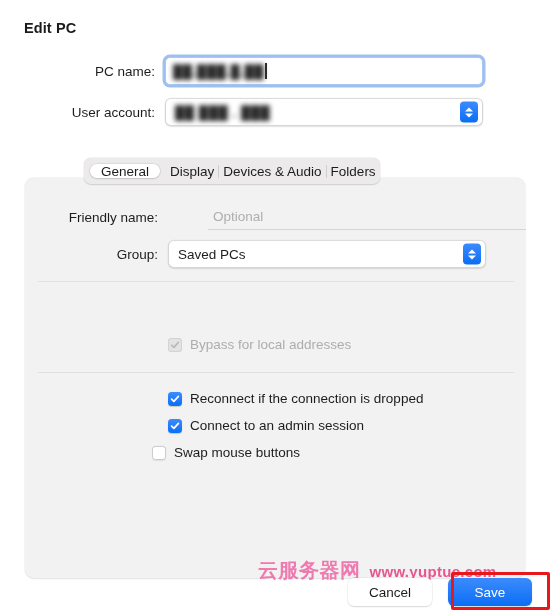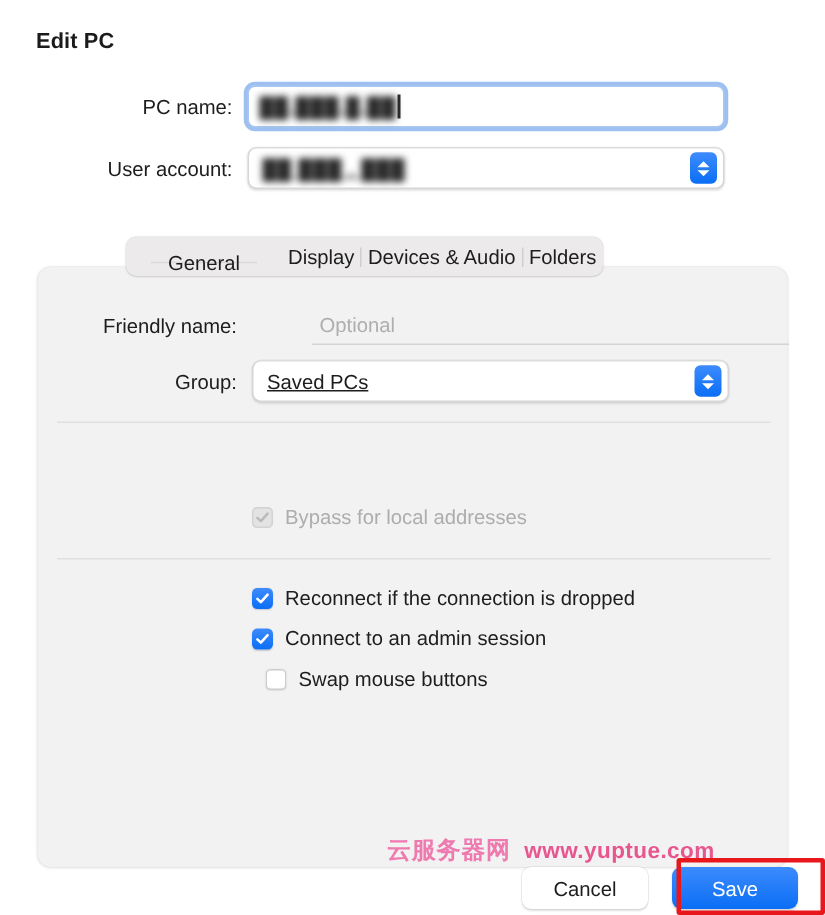--- a/index.html
+++ b/index.html
@@ -57,21 +57,21 @@
     position: relative;
     height: 28px;
     background: #ffffff;
     border: 1px solid #d6d6d6;
     border-top-color: #dcdcdc;
     border-radius: 6px;
     box-shadow: 0 1px 1.5px rgba(0,0,0,.10), 0 0 0 .5px rgba(0,0,0,.03);
     display: flex; align-items: center;
     padding: 0 34px 0 9px;
     font-size: 13.5px; color: #1d1d1f;
-    white-space: nowrap; overflow: hidden; text-decoration: underline;
+    white-space: nowrap; overflow: hidden;
   }
   .popup-button .stepper {
     position: absolute; right: 4px; top: 50%; transform: translateY(-50%);
     width: 18px; height: 21px; border-radius: 4px;
     background: linear-gradient(#3d8bfd,#0a6ef5);
     display: flex; flex-direction: column; align-items: center; justify-content: center;
     gap: 2px;
   }
   .chev { width: 0; height: 0; }
   .chev-up { border-left: 4px solid transparent; border-right: 4px solid transparent; border-bottom: 4.5px solid #fff; }
@@ -102,21 +102,21 @@
     display: flex; align-items: center; justify-content: center;
     padding: 0 4px;
     font-size: 13.5px; color: #1d1d1f;
     white-space: nowrap;
     position: relative;
   }
   .tab.selected {
     background: #ffffff;
     border-radius: 6.5px;
     box-shadow: 0 .5px 1.6px rgba(0,0,0,.22), 0 0 0 .5px rgba(0,0,0,.07);
-    margin: 17px;
+    margin: 6px;
     padding: 0 11px;
   }
   .tab-sep {
     width: 1px; align-self: center; height: 13px;
     background: #cfcfcf;
   }
 
   
   .panel-row { position: absolute; display: flex; align-items: center; }
   .panel-label {
@@ -171,21 +171,21 @@
     background: #ffffff;
     box-shadow: inset 0 0 0 1px #cccccc, 0 .5px 1px rgba(0,0,0,.08);
   }
   .tick { display: block; }
   .cb-label { font-size: 13.5px; color: #1d1d1f; white-space: nowrap; }
   .cb-label.dim { color: #adadad; }
 
   #cb-bypass    { left: 168px; top: 337px; justify-content: space-between; }
   #cb-reconnect { left: 168px; top: 391px; }
   #cb-admin     { left: 168px; top: 418px; }
-  #cb-swap      { left: 177px; top: 445px; }
+  #cb-swap      { left: 152px; top: 445px; }
 
   
   .footer { position: absolute; left: 0; top: 578px; width: 550px; height: 32px; }
   .btn {
     position: absolute; top: 0;
     height: 28px;
     display: flex; align-items: center; justify-content: center;
     font-size: 13.5px;
     border-radius: 6px;
     white-space: nowrap;
@@ -214,21 +214,21 @@
   }
 
   
   .watermark {
     position: absolute; left: 258px; top: 557px;
     display: flex; align-items: baseline; gap: 9px;
     font-size: 15px; font-weight: bold;
     white-space: nowrap;
     user-select: none;
   }
-  .wm-cn { color: #ef7ab0; letter-spacing: .5px; font-size: 16px; }
+  .wm-cn { color: #ef7ab0; letter-spacing: .5px; font-size: 20px; }
   .wm-url { color: #e8568f; letter-spacing: .3px; font-size: 15px; }
 </style>
 </head>
 <body>
 
 <div id="root">
 
   <div class="dialog-title">Edit PC</div>
 
   <div class="top-row" id="row-pcname">

